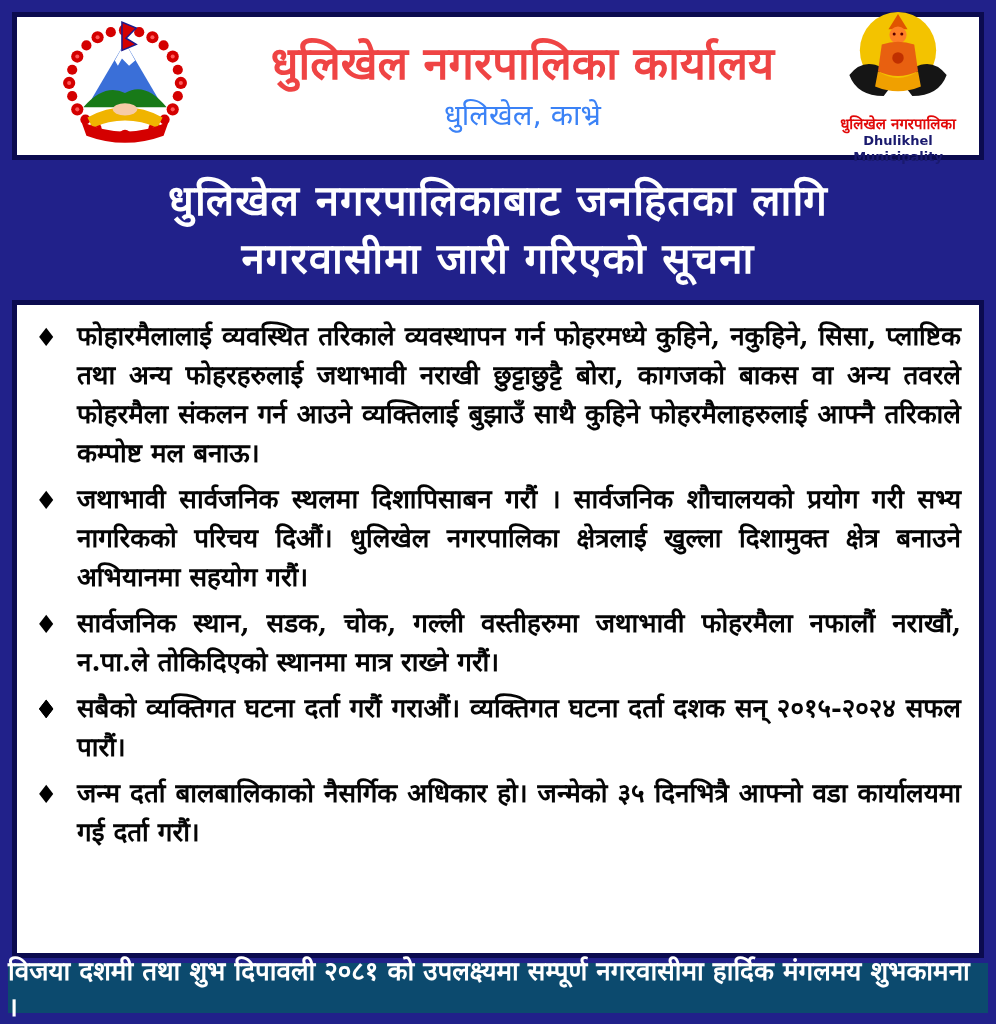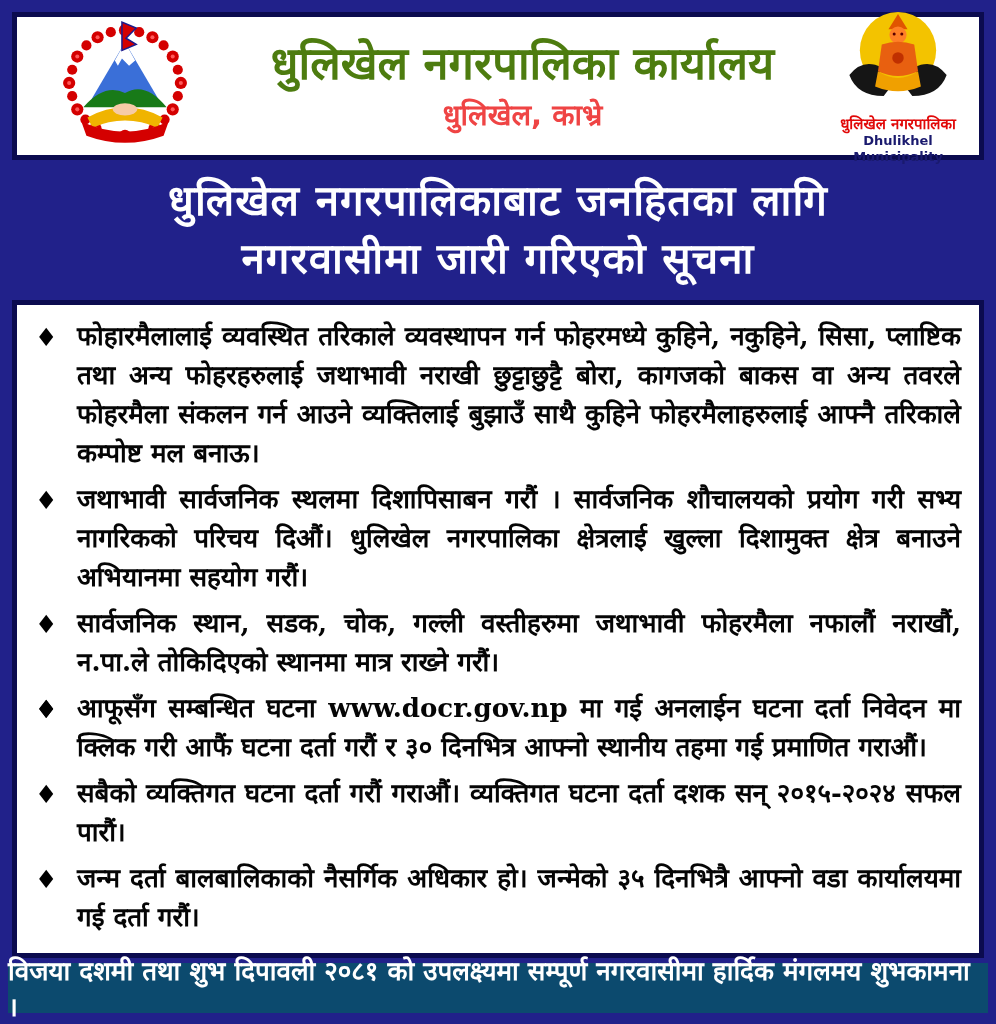--- a/index.html
+++ b/index.html
@@ -9,24 +9,24 @@
   }
   
   .header-box{
     position:absolute;left:12px;top:12px;width:972px;height:148px;
     background:#ffffff;border:5px solid #0b0b4f;box-sizing:border-box;
     display:flex;align-items:center;
   }
   .emblem-wrap{flex:0 0 215px;display:flex;justify-content:center;align-items:center;height:100%;}
   .header-text{flex:1;text-align:center;padding-right:10px;}
   .org-title{
-    font-size:45px;font-weight:bold;color:#4d7c0f;line-height:1.1;
+    font-size:45px;font-weight:bold;color:#ef4444;line-height:1.1;
     font-family:"DejaVu Sans", sans-serif;
   }
-  .org-subtitle{font-size:29px;font-weight:bold;color:#ef4444;margin-top:6px;}
+  .org-subtitle{font-size:29px;font-weight:normal;color:#3b82f6;margin-top:6px;}
   .muni-logo-wrap{flex:0 0 150px;text-align:center;padding-right:6px;}
   .muni-caption-np{font-size:15px;font-weight:bold;color:#e10808;line-height:1.15;margin-top:8px;}
   .muni-caption-en{font-size:13px;font-weight:bold;color:#1a1a6e;line-height:1.2;}
   
   .banner{
     position:absolute;left:0;top:162px;width:996px;height:136px;
     display:flex;flex-direction:column;justify-content:center;align-items:center;
     color:#ffffff;font-weight:bold;text-align:center;
   }
   .banner-line{font-size:42px;line-height:1.38;letter-spacing:1px;}
@@ -152,21 +152,21 @@
     <div class="banner-line">धुलिखेल नगरपालिकाबाट जनहितका लागि</div>
     <div class="banner-line">नगरवासीमा जारी गरिएको सूचना</div>
   </div>
 
   <div class="content-box">
     <ul class="bullet-list">
         <li><span class="bullet">♦</span><span>फोहारमैलालाई व्यवस्थित तरिकाले व्यवस्थापन गर्न फोहरमध्ये कुहिने, नकुहिने, सिसा, प्लाष्टिक तथा अन्य फोहरहरुलाई जथाभावी नराखी छुट्टाछुट्टै बोरा, कागजको बाकस वा अन्य तवरले फोहरमैला संकलन गर्न आउने व्यक्तिलाई बुझाउँ साथै कुहिने फोहरमैलाहरुलाई आफ्नै तरिकाले कम्पोष्ट मल बनाऊ।</span></li>
         <li><span class="bullet">♦</span><span>जथाभावी सार्वजनिक स्थलमा दिशापिसाबन गरौं । सार्वजनिक शौचालयको प्रयोग गरी सभ्य नागरिकको परिचय दिऔं। धुलिखेल नगरपालिका क्षेत्रलाई खुल्ला दिशामुक्त क्षेत्र बनाउने अभियानमा सहयोग गरौं।</span></li>
         <li><span class="bullet">♦</span><span>सार्वजनिक स्थान, सडक, चोक, गल्ली वस्तीहरुमा जथाभावी फोहरमैला नफालौं नराखौं, न.पा.ले तोकिदिएको स्थानमा मात्र राख्ने गरौं।</span></li>
         <li><span class="bullet">♦</span></li>
-        <li><span class="bullet">♦</span><span>आफूसँग सम्बन्धित घटना www.docr.gov.np मा गई अनलाईन घटना दर्ता निवेदन मा क्लिक गरी आफैं घटना दर्ता गरौं र ३० दिनभित्र आफ्नो स्थानीय तहमा गई प्रमाणित गराऔं।</span></li>
+        <li><span class="bullet">♦</span></li>
         <li><span class="bullet">♦</span><span>सबैको व्यक्तिगत घटना दर्ता गरौं गराऔं। व्यक्तिगत घटना दर्ता दशक सन् २०१५-२०२४ सफल पारौं।</span></li>
         <li><span class="bullet">♦</span><span>जन्म दर्ता बालबालिकाको नैसर्गिक अधिकार हो। जन्मेको ३५ दिनभित्रै आफ्नो वडा कार्यालयमा गई दर्ता गरौं।</span></li>
       </ul>
   </div>
 
   <div class="footer-banner">
     <span>विजया दशमी तथा शुभ दिपावली २०८१ को उपलक्ष्यमा सम्पूर्ण नगरवासीमा हार्दिक मंगलमय शुभकामना ।</span>
   </div>
 
 </div>

